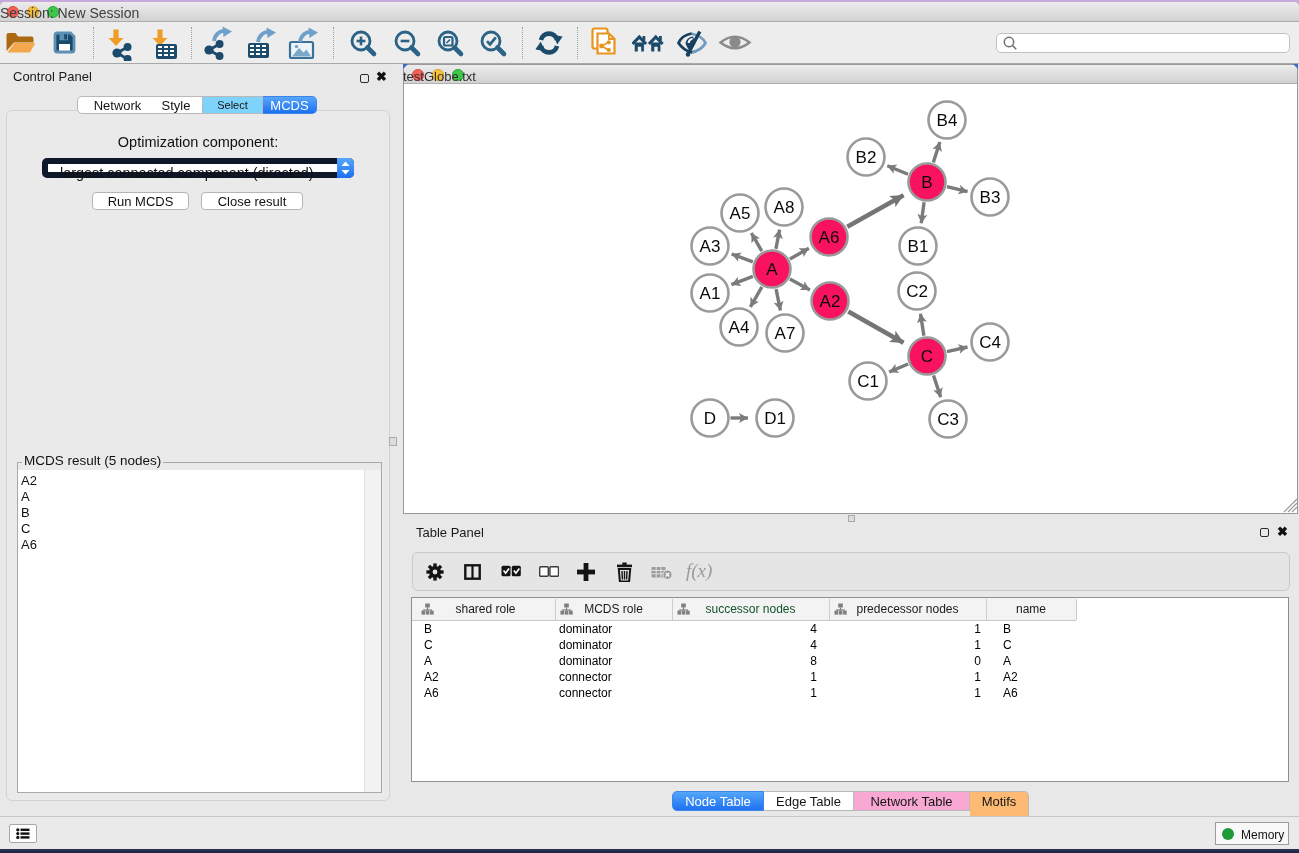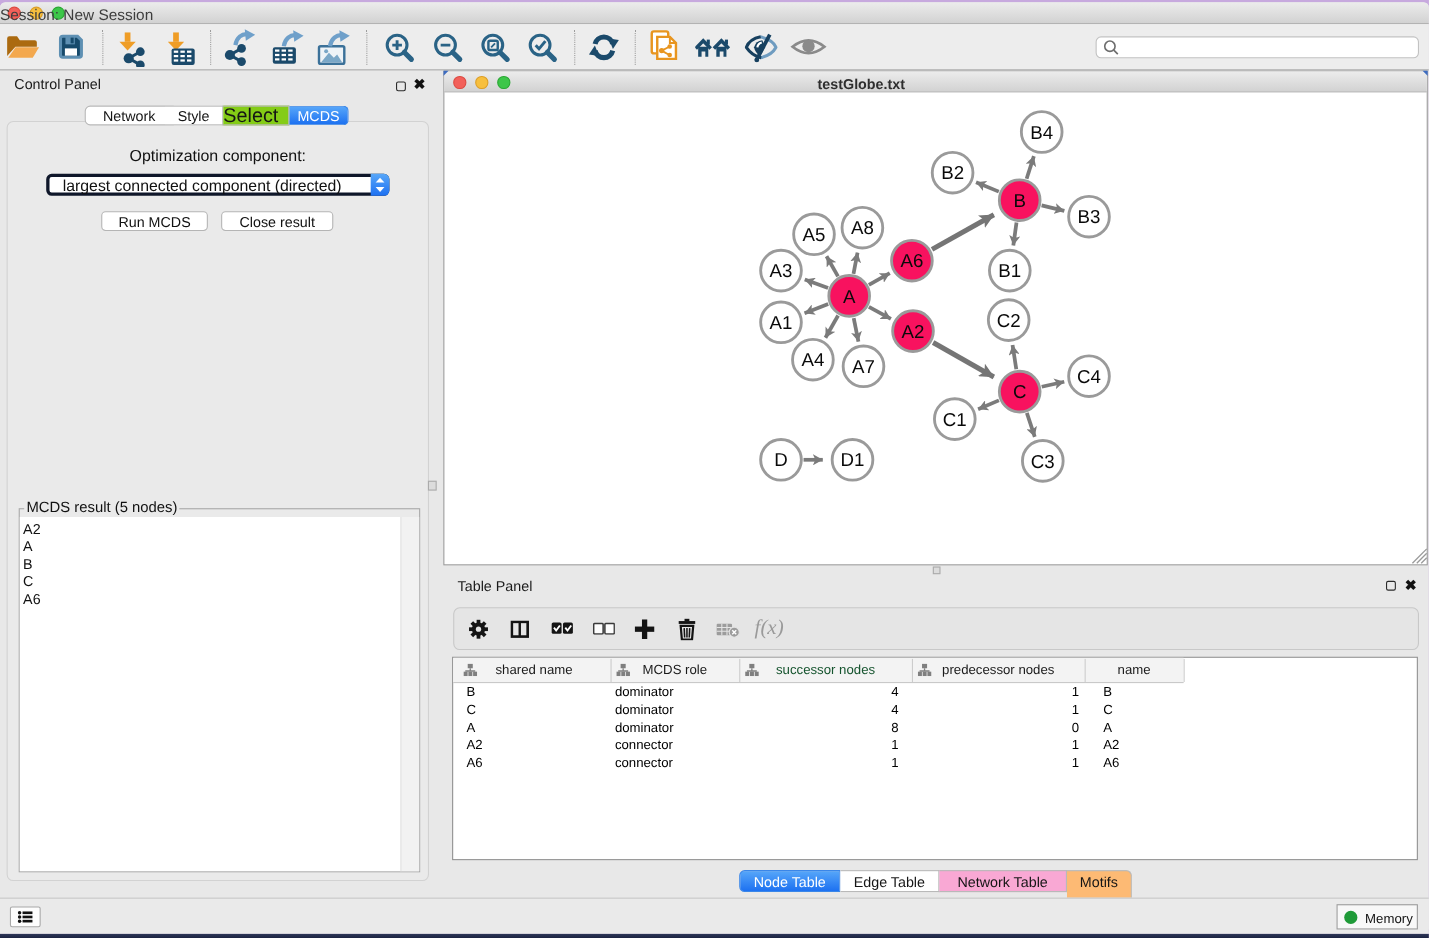--- a/index.html
+++ b/index.html
@@ -150,42 +150,42 @@
 <svg style="position:absolute;left:1003px;top:36px;" width="15" height="15" viewBox="0 0 15 15">
     <circle cx="6" cy="6" r="4.7" fill="none" stroke="#6e6e6e" stroke-width="1.5"></circle>
     <line x1="9.5" y1="9.5" x2="13.2" y2="13.2" stroke="#6e6e6e" stroke-width="1.5"></line>
   </svg>
 <div class="abs" style="left:13px;top:69px;font-size:13px;color:#1a1a1a">Control Panel</div>
 <div class="abs" style="left:360px;top:74px;width:9px;height:9px;border:1.5px solid #2b2b2b;border-radius:2px"></div>
 <div class="abs" style="left:376px;top:69px;font-size:13px;font-weight:bold;color:#111">✖</div>
 <div class="abs" style="left:6px;top:110px;width:384px;height:691px;background:#eaeaea;border:1px solid #d2d2d2;border-radius:6px"></div>
 <div class="abs" style="left:77px;top:96px;width:81px;height:18px;background:#fff;color:#151515;border:1px solid #b9b9b9;border-radius:5px 0 0 5px;font-size:13px;text-align:center;line-height:17px">Network</div>
 <div class="abs" style="left:150px;top:96px;width:53px;height:18px;background:#fff;color:#151515;border:1px solid #b9b9b9;border-left:none;font-size:13px;text-align:center;line-height:17px">Style</div>
-<div class="abs" style="left:203px;top:96px;width:60px;height:18px;background:#84cc16;color:#151515;border:1px solid #b9b9b9;border-left:none;font-size:18px;text-align:left;line-height:17px">Select</div>
+<div class="abs" style="left:203px;top:96px;width:60px;height:18px;background:#7dd3fc;color:#151515;border:1px solid #b9b9b9;border-left:none;font-size:11px;text-align:center;line-height:17px">Select</div>
 <div class="abs" style="left:263px;top:96px;width:54px;height:18px;background:linear-gradient(#56a6f9,#1d71f1);color:#fff;border:1px solid #3a86e8;border-radius:0 5px 5px 0;border-left:none;font-size:13px;text-align:center;line-height:17px">MCDS</div>
 <div class="abs" style="left:6px;top:134px;width:384px;text-align:center;font-size:14.5px;color:#111">Optimization component:</div>
-<div class="abs" style="left:42px;top:158px;width:312px;height:20px;background:#fff;border:3px solid #0f172a;border-radius:5px;font-size:14.4px;color:#111;line-height:19px;padding-left:12px">largest connected component (directed)</div>
+<div class="abs" style="left:42px;top:158px;width:312px;height:20px;background:#fff;border:6px solid #0f172a;border-radius:5px;font-size:14.4px;color:#111;line-height:19px;padding-left:12px">largest connected component (directed)</div>
 <div class="abs" style="left:337px;top:158px;width:17px;height:20px;background:linear-gradient(#58a7f9,#1d70f1);border-radius:0 5px 5px 0"></div>
 <svg style="position:absolute;left:340px;top:161px;" width="11" height="14" viewBox="0 0 11 14">
     <path d="M5.5 0.5 L9.5 5 H1.5 z" fill="#fff"></path>
     <path d="M5.5 13.5 L9.5 9 H1.5 z" fill="#fff"></path>
   </svg>
 <div class="abs" style="left:92px;top:192px;width:97px;height:18px;background:#fff;border:1px solid #b5b5b5;border-radius:4px;font-size:13px;color:#111;text-align:center;line-height:17px">Run MCDS</div>
 <div class="abs" style="left:201px;top:192px;width:102px;height:18px;background:#fff;border:1px solid #b5b5b5;border-radius:4px;font-size:13px;color:#111;text-align:center;line-height:17px">Close result</div>
 <div class="abs" style="left:17px;top:462px;width:365px;height:331px;border:1px solid #a9a9a9"></div>
 <div class="abs" style="left:18px;top:470px;width:363px;height:322px;background:#fff"></div>
 <div class="abs" style="left:364px;top:470px;width:17px;height:322px;background:#f2f2f2;border-left:1px solid #e2e2e2"></div>
 <div class="abs" style="left:22px;top:453px;background:#eaeaea;padding:0 2px;font-size:13.5px;color:#111">MCDS result (5 nodes)</div>
 <div class="abs" style="left:21px;top:473px;font-size:13px;color:#111;line-height:16px">A2<br>A<br>B<br>C<br>A6</div>
 <div class="abs" style="left:403px;top:64px;width:895px;height:450px;background:#fff;border:1px solid #999"></div>
 <div class="abs" style="left:404px;top:65px;width:893px;height:19px;background:linear-gradient(#ececec,#d2d2d2);border-bottom:1px solid #b0b0b0"></div>
 <div class="abs" style="left:412px;top:69.4px;width:11.6px;height:11.6px;border-radius:50%;background:#f2605a;border:1px solid #dd4a41"></div>
 <div class="abs" style="left:432px;top:69.4px;width:11.6px;height:11.6px;border-radius:50%;background:#f7bf3e;border:1px solid #dd9f26"></div>
 <div class="abs" style="left:452px;top:69.4px;width:11.6px;height:11.6px;border-radius:50%;background:#3dc649;border:1px solid #29a833"></div>
-<div class="abs" style="left:403px;top:69px;width:760px;text-align:center;font-size:13px;color:#2e2e2e;font-weight:bold">testGlobe.txt</div>
+<div class="abs" style="left:403px;top:69px;width:760px;text-align:left;font-size:13px;color:#2e2e2e;font-weight:normal">testGlobe.txt</div>
 <svg style="position:absolute;left:403px;top:64px;" width="5" height="5" viewBox="0 0 5 5">
     <path d="M0 5 V0 H5 z" fill="#3d6cc0"></path>
   </svg>
 <svg style="position:absolute;left:1293px;top:64px;" width="5" height="5" viewBox="0 0 5 5">
     <path d="M0 0 H5 V5 z" fill="#3d6cc0"></path>
   </svg>
 <svg style="position:absolute;left:404px;top:85px" width="894" height="427" viewBox="0 0 894 427">
     <defs>
       <marker id="arr" markerUnits="userSpaceOnUse" markerWidth="11" markerHeight="10" refX="9" refY="5" orient="auto">
         <path d="M0 0 L9 5 L0 10 L2.2 5 Z" fill="#7b7b7b"></path>
@@ -315,21 +315,21 @@
     <line x1="0.5" y1="7.8" x2="14.5" y2="7.8" stroke="#e4e4e4" stroke-width="1"></line>
     <line x1="5.2" y1="1" x2="5.2" y2="11.5" stroke="#e4e4e4" stroke-width="1"></line>
     <line x1="9.9" y1="1" x2="9.9" y2="11.5" stroke="#e4e4e4" stroke-width="1"></line>
     <circle cx="16.5" cy="8.7" r="4.6" fill="#9c9c9c" stroke="#e4e4e4" stroke-width="1"></circle>
     <path d="M14.7 6.9 l3.6 3.6 M18.3 6.9 l-3.6 3.6" stroke="#fff" stroke-width="1.3"></path>
   </svg>
 <div class="abs" style="left:686px;top:560px;font-family:'Liberation Serif',serif;font-style:italic;font-size:19px;color:#9a9a9a">f(x)</div>
 <div class="abs" style="left:411px;top:597px;width:878px;height:185px;background:#fff;border:1px solid #8f8f8f"></div>
 <div class="abs" style="left:412px;top:598px;width:664px;height:23px;background:#f3f3f3;border-bottom:1px solid #c9c9c9"></div>
 <div class="abs" style="left:555px;top:599px;height:21px;border-left:1px solid #ccc"></div>
-<div class="abs" style="left:416px;top:602px;width:139px;text-align:center;font-size:12px;color:#1a1a1a">shared name</div>
+<div class="abs" style="left:416px;top:602px;width:139px;text-align:center;font-size:12px;color:#1a1a1a">shared role</div>
 <svg style="position:absolute;left:421px;top:603px;" width="13" height="12" viewBox="0 0 13 12">
     <rect x="4.2" y="0.5" width="4.6" height="4" fill="#7f7f7f"></rect>
     <line x1="6.5" y1="4.5" x2="6.5" y2="7" stroke="#7f7f7f" stroke-width="1.2"></line>
     <line x1="2" y1="7" x2="11" y2="7" stroke="#7f7f7f" stroke-width="1.2"></line>
     <rect x="0.5" y="7.6" width="3.6" height="4" fill="#7f7f7f"></rect>
     <rect x="4.8" y="7.6" width="3.6" height="4" fill="#7f7f7f"></rect>
     <rect x="9.1" y="7.6" width="3.6" height="4" fill="#7f7f7f"></rect>
   </svg>
 <div class="abs" style="left:672px;top:599px;height:21px;border-left:1px solid #ccc"></div>
 <div class="abs" style="left:555px;top:602px;width:117px;text-align:center;font-size:12px;color:#1a1a1a">MCDS role</div>

